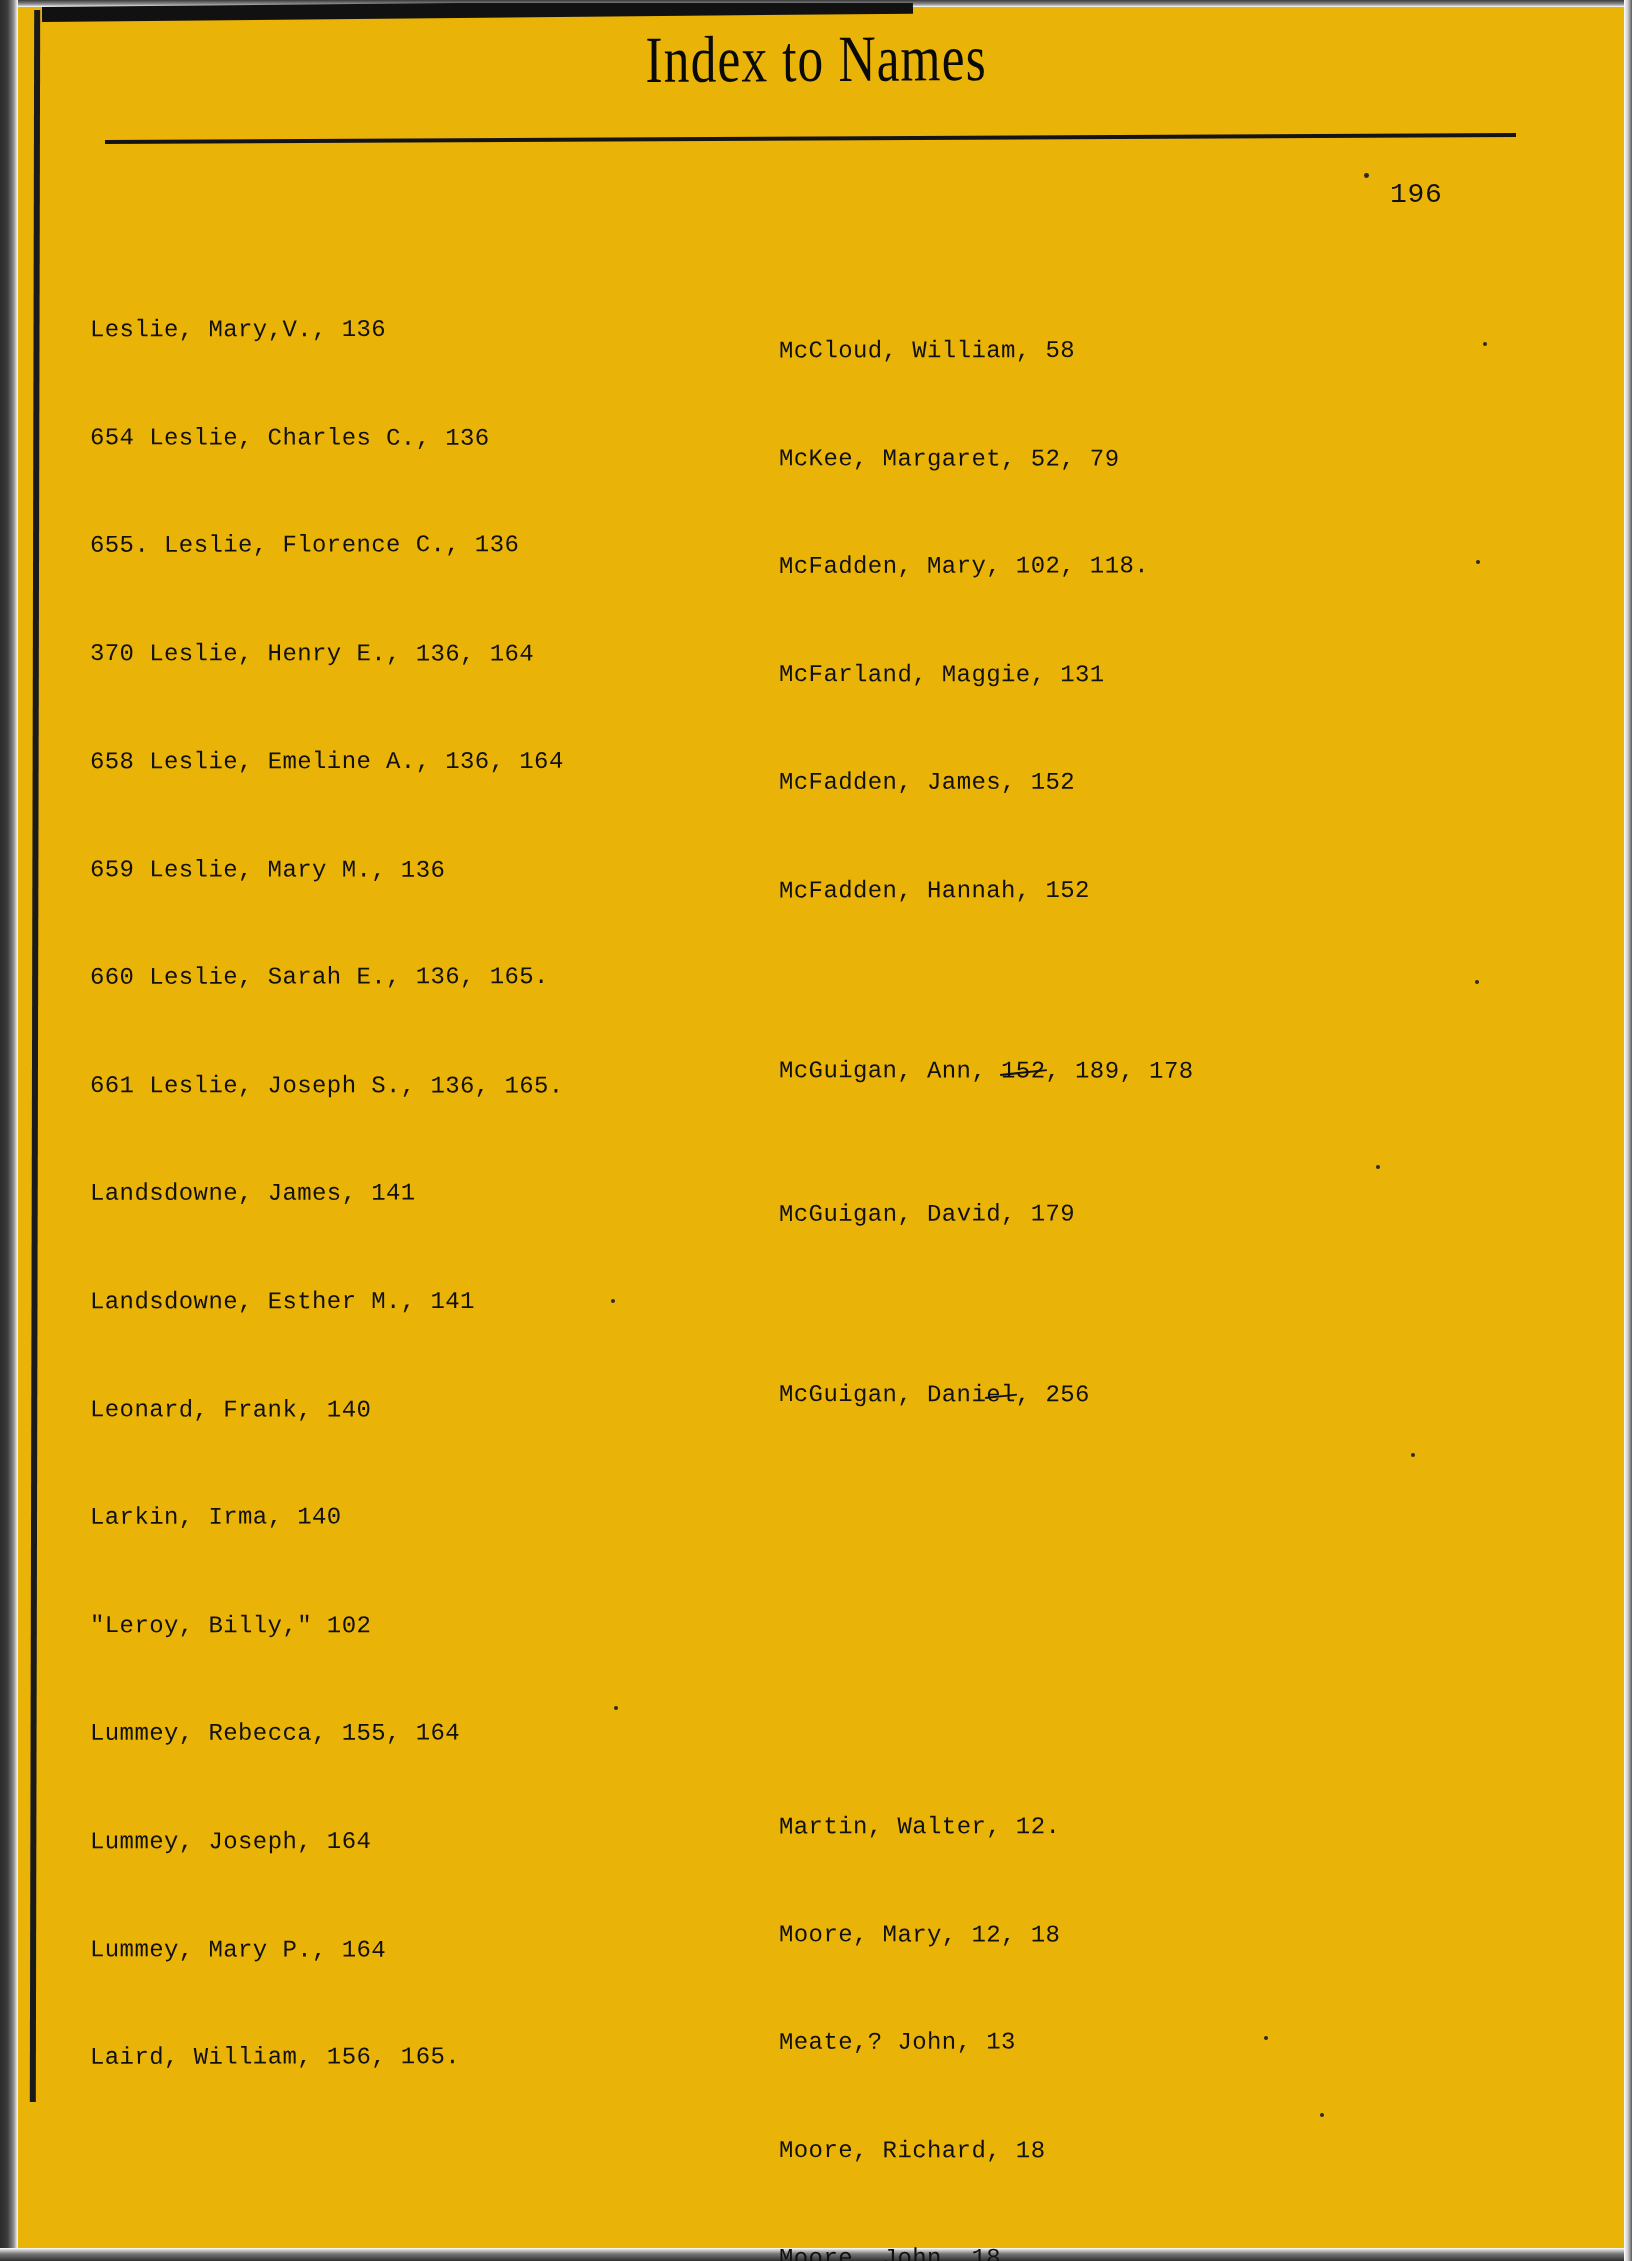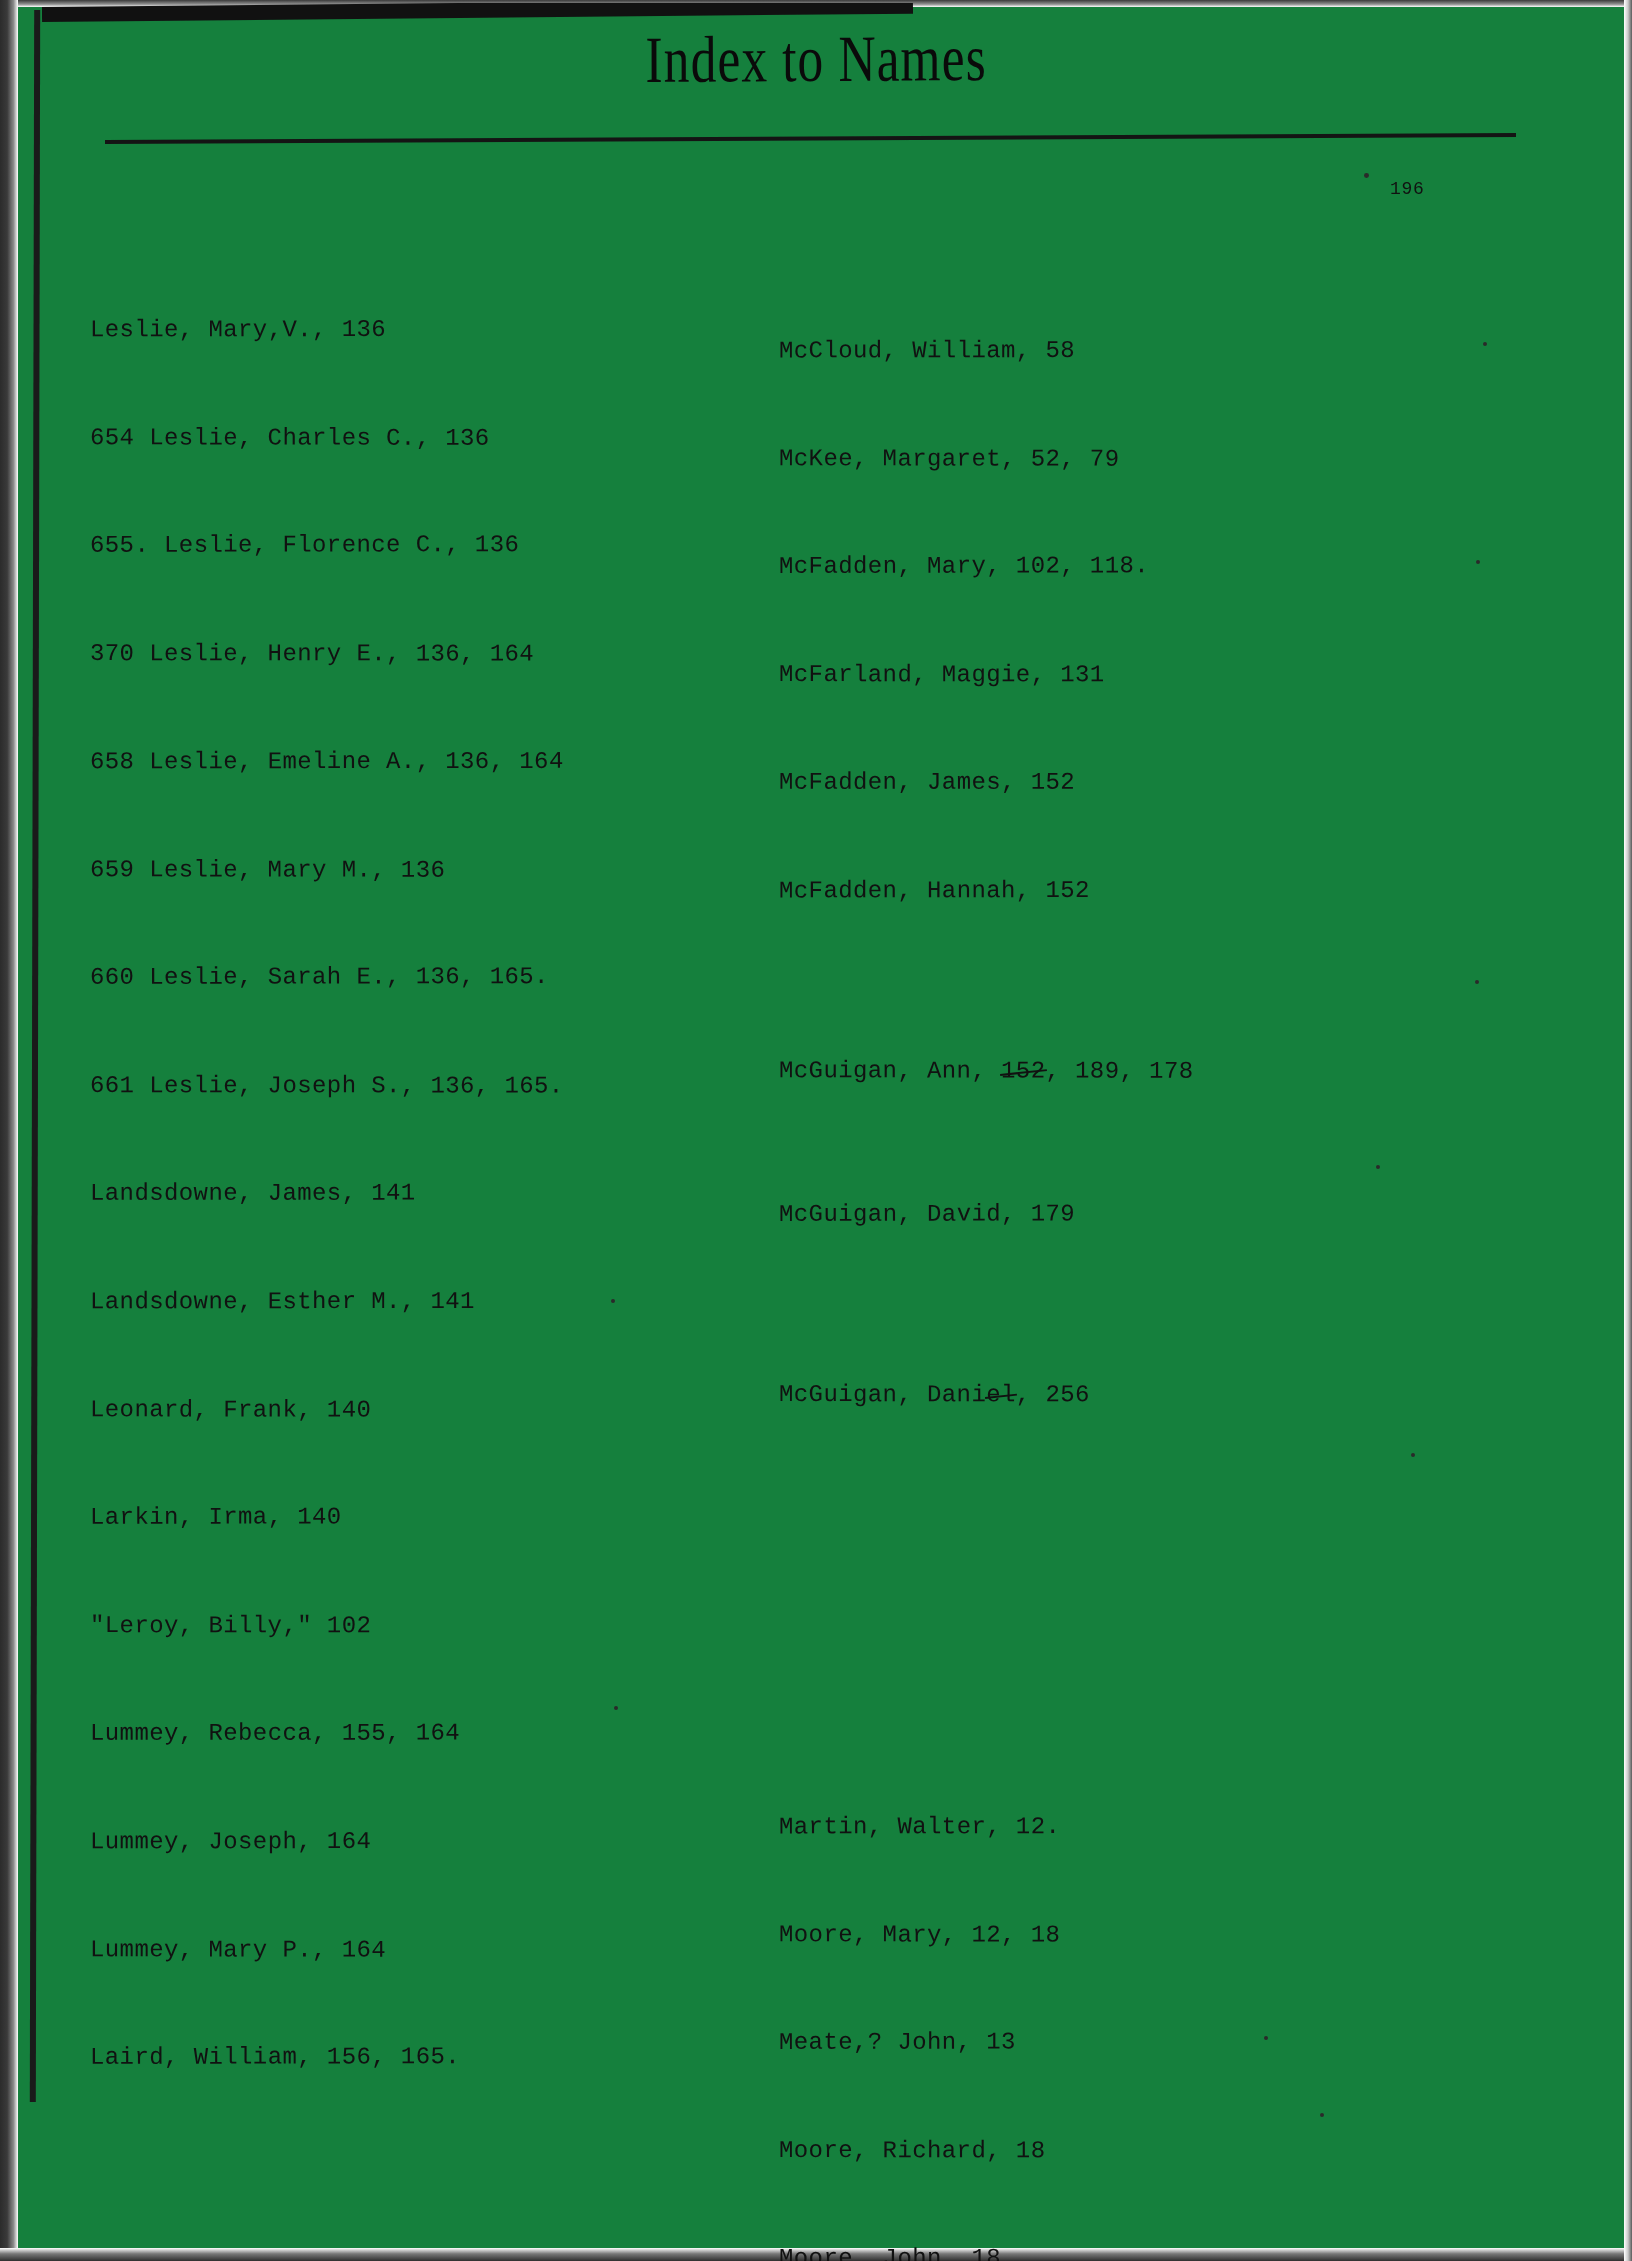--- a/index.html
+++ b/index.html
@@ -5,21 +5,21 @@
 <style>
   html, body {
     margin: 0;
     padding: 0;
     background: #8d8d8d;
   }
   .page {
     position: relative;
     width: 1632px;
     height: 2261px;
-    background: #15803d;
+    background: #eab308;
     overflow: hidden;
     font-family: "Liberation Mono", "DejaVu Sans Mono", monospace;
   }
 
   
   .scan-edge-left {
     position: absolute;
     left: 0; top: 0;
     width: 18px; height: 2261px;
     background: linear-gradient(90deg, #2b2b2b 0%, #3a3a3a 40%, #8a8a8a 75%, #ffffff 100%);
@@ -84,21 +84,21 @@
     left: 105px; top: 140px;
     width: 1411px; height: 3.5px;
     background: #141414;
     transform: rotate(-0.28deg);
     transform-origin: left center;
   }
   .page-number {
     position: absolute;
     left: 1390px; top: 179px;
     font-family: "Liberation Mono", "DejaVu Sans Mono", monospace;
-    font-size: 18px;
+    font-size: 28px;
     color: #111;
     letter-spacing: 0.7px;
   }
 
   
   .col {
     position: absolute;
     font-size: 24px;
     line-height: 36px;
     color: #111;

